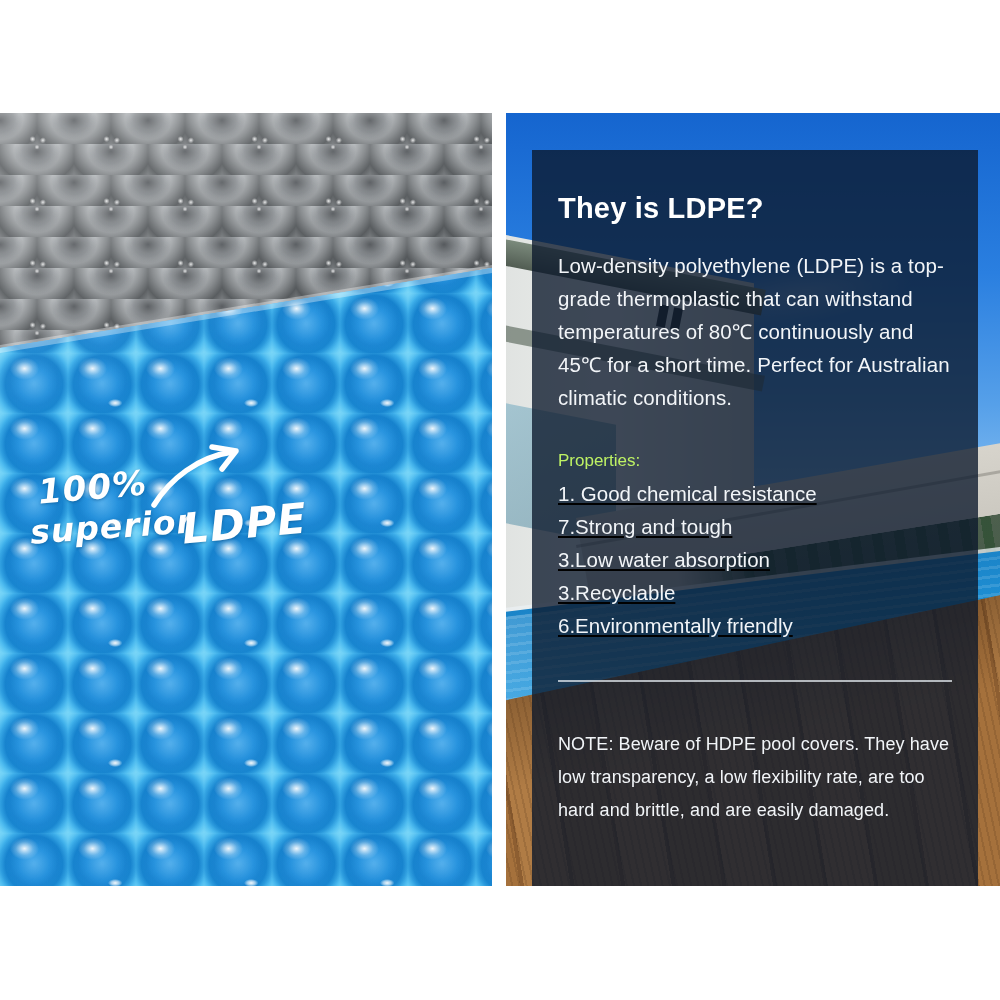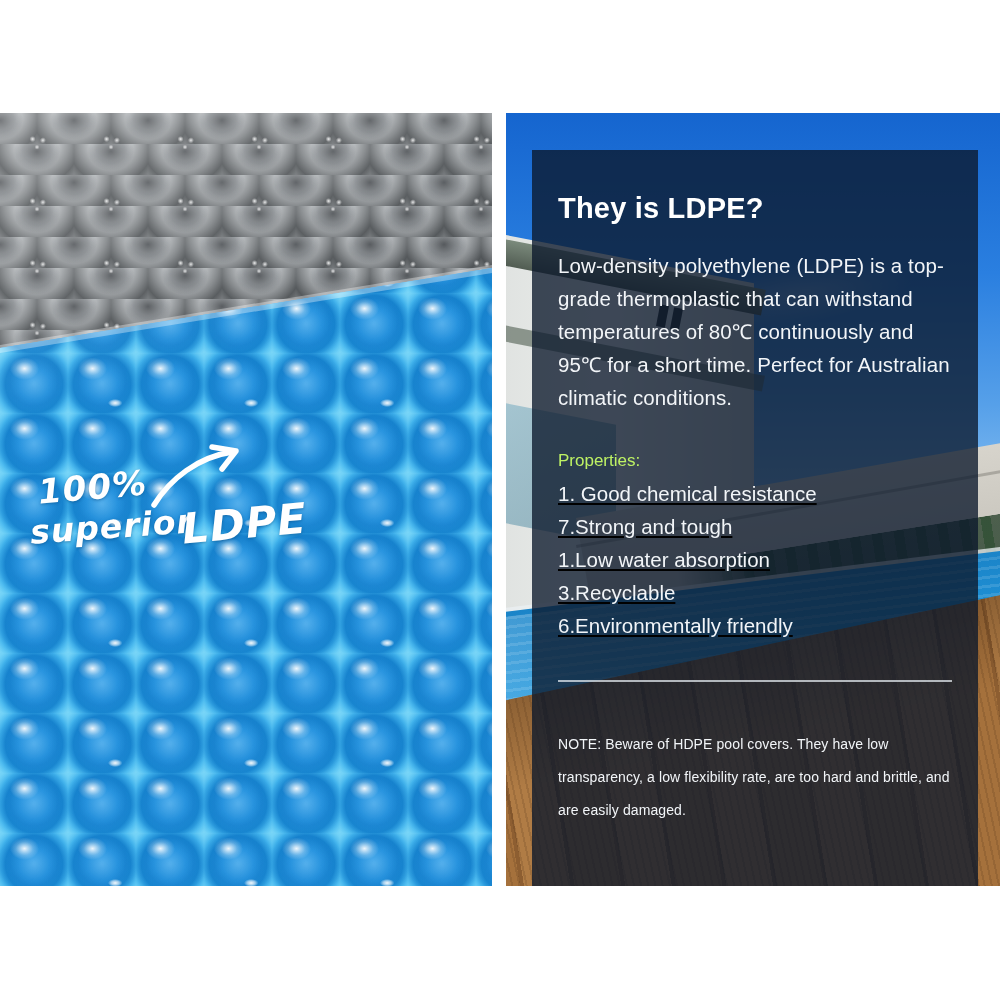--- a/index.html
+++ b/index.html
@@ -216,21 +216,21 @@
     font-weight: 400; letter-spacing: .1px;
   }
   #intro-paragraph { margin-bottom: 30px; }
   #properties-title { color:#bef264; font-size: 17px; line-height: 33px; }
   #properties-list { list-style: none; text-decoration: underline; }
   #properties-list li { color:#f2f5f8; font-size:20.5px; line-height:33px; white-space: pre; }
   #card-divider {
     height: 2px; background: rgba(226,232,238,.75);
     margin: 38px 0 46px 0;
   }
-  #note-text { color:#f2f5f8; font-size:14px; line-height:33px; }
+  #note-text { color:#f2f5f8; font-size:18px; line-height:33px; }
 </style>
 </head>
 <body>
 
 <div id="stage">
 
   <div id="left-panel">
     <div class="grey-layer"></div>
     <div class="grey-layer offset"></div>
     <div class="grey-dimples"></div>
@@ -267,28 +267,28 @@
     <div class="hedgerow"></div>
     <div class="pool-coping"></div>
     <div class="pool"></div>
     <div class="pool-reflect"></div>
     <div class="deck"></div>
     <div class="deck-grain"></div>
 
     <div id="info-card">
       <div id="card-heading">They is LDPE?</div>
 
-      <div class="body-text" id="intro-paragraph">Low-density polyethylene (LDPE) is a top-grade thermoplastic that can withstand temperatures of 80℃ continuously and 95℃ for a short time. Perfect for Australian climatic conditions.</div>
+      <div class="body-text" id="intro-paragraph">Low-density polyethylene (LDPE) is a top-grade thermoplastic that can withstand temperatures of 80℃ continuously and 45℃ for a short time. Perfect for Australian climatic conditions.</div>
 
       <div id="properties-title">Properties:</div>
 
       <ul id="properties-list">
         <li>1. Good chemical resistance</li>
         <li>7.Strong and tough</li>
-        <li>1.Low water absorption</li>
+        <li>3.Low water absorption</li>
         <li>3.Recyclable</li>
         <li>6.Environmentally friendly</li>
       </ul>
 
       <div id="card-divider"></div>
 
       <div class="body-text" id="note-text">NOTE: Beware of HDPE pool covers. They have low transparency, a low flexibility rate, are too hard and brittle, and are easily damaged.</div>
     </div>
   </div>
 

